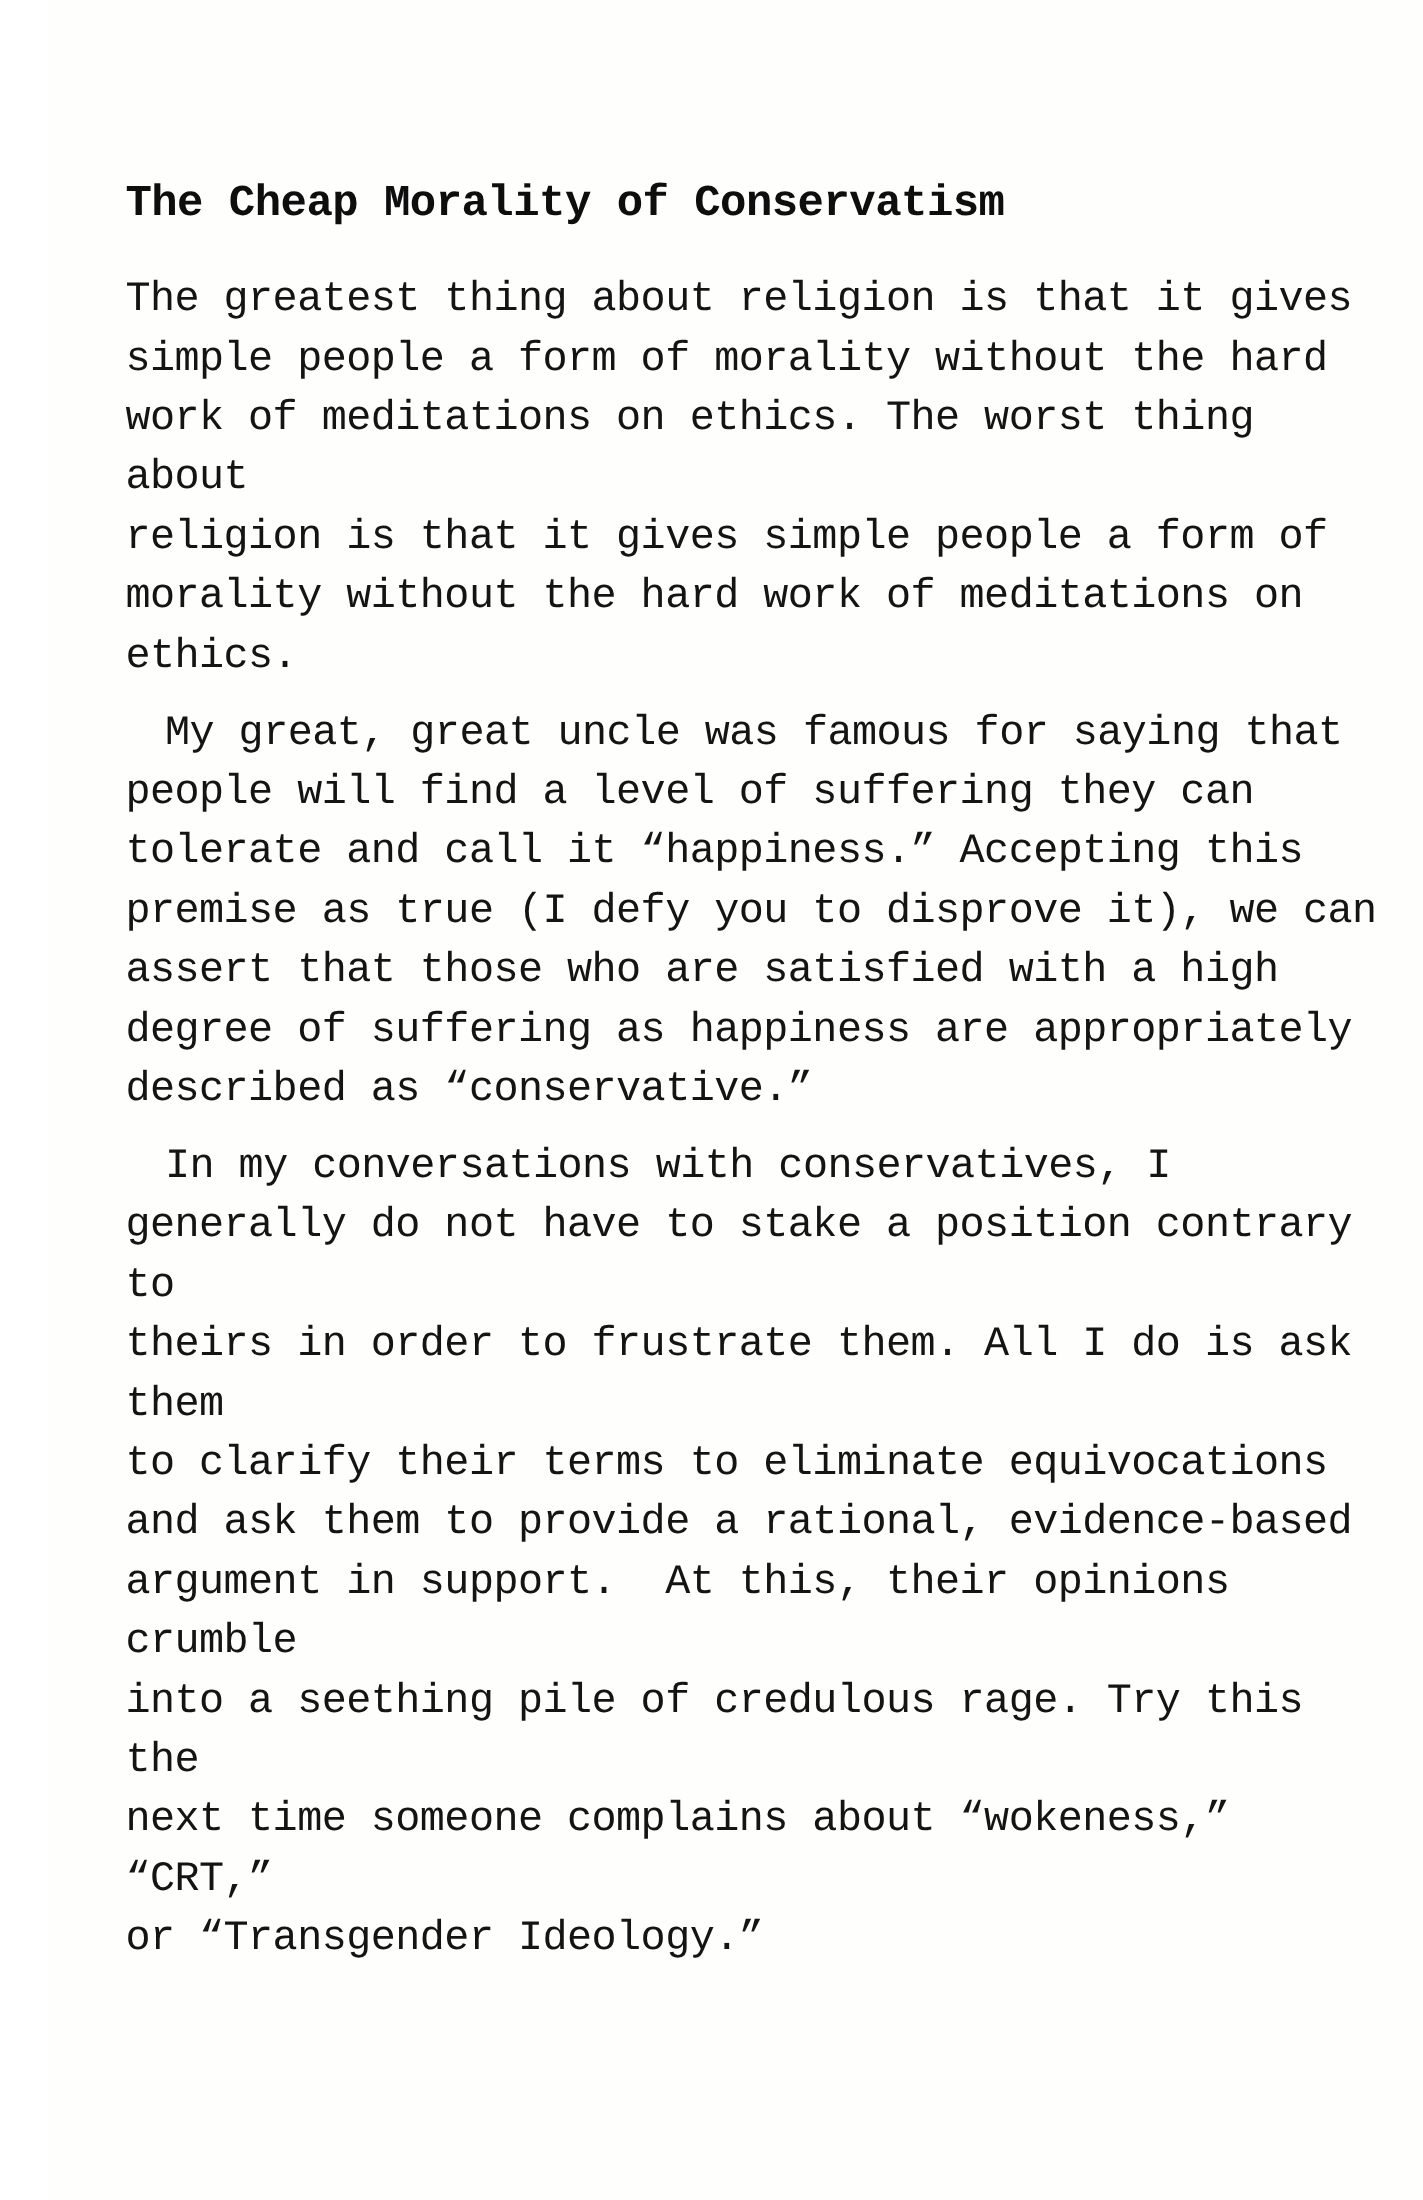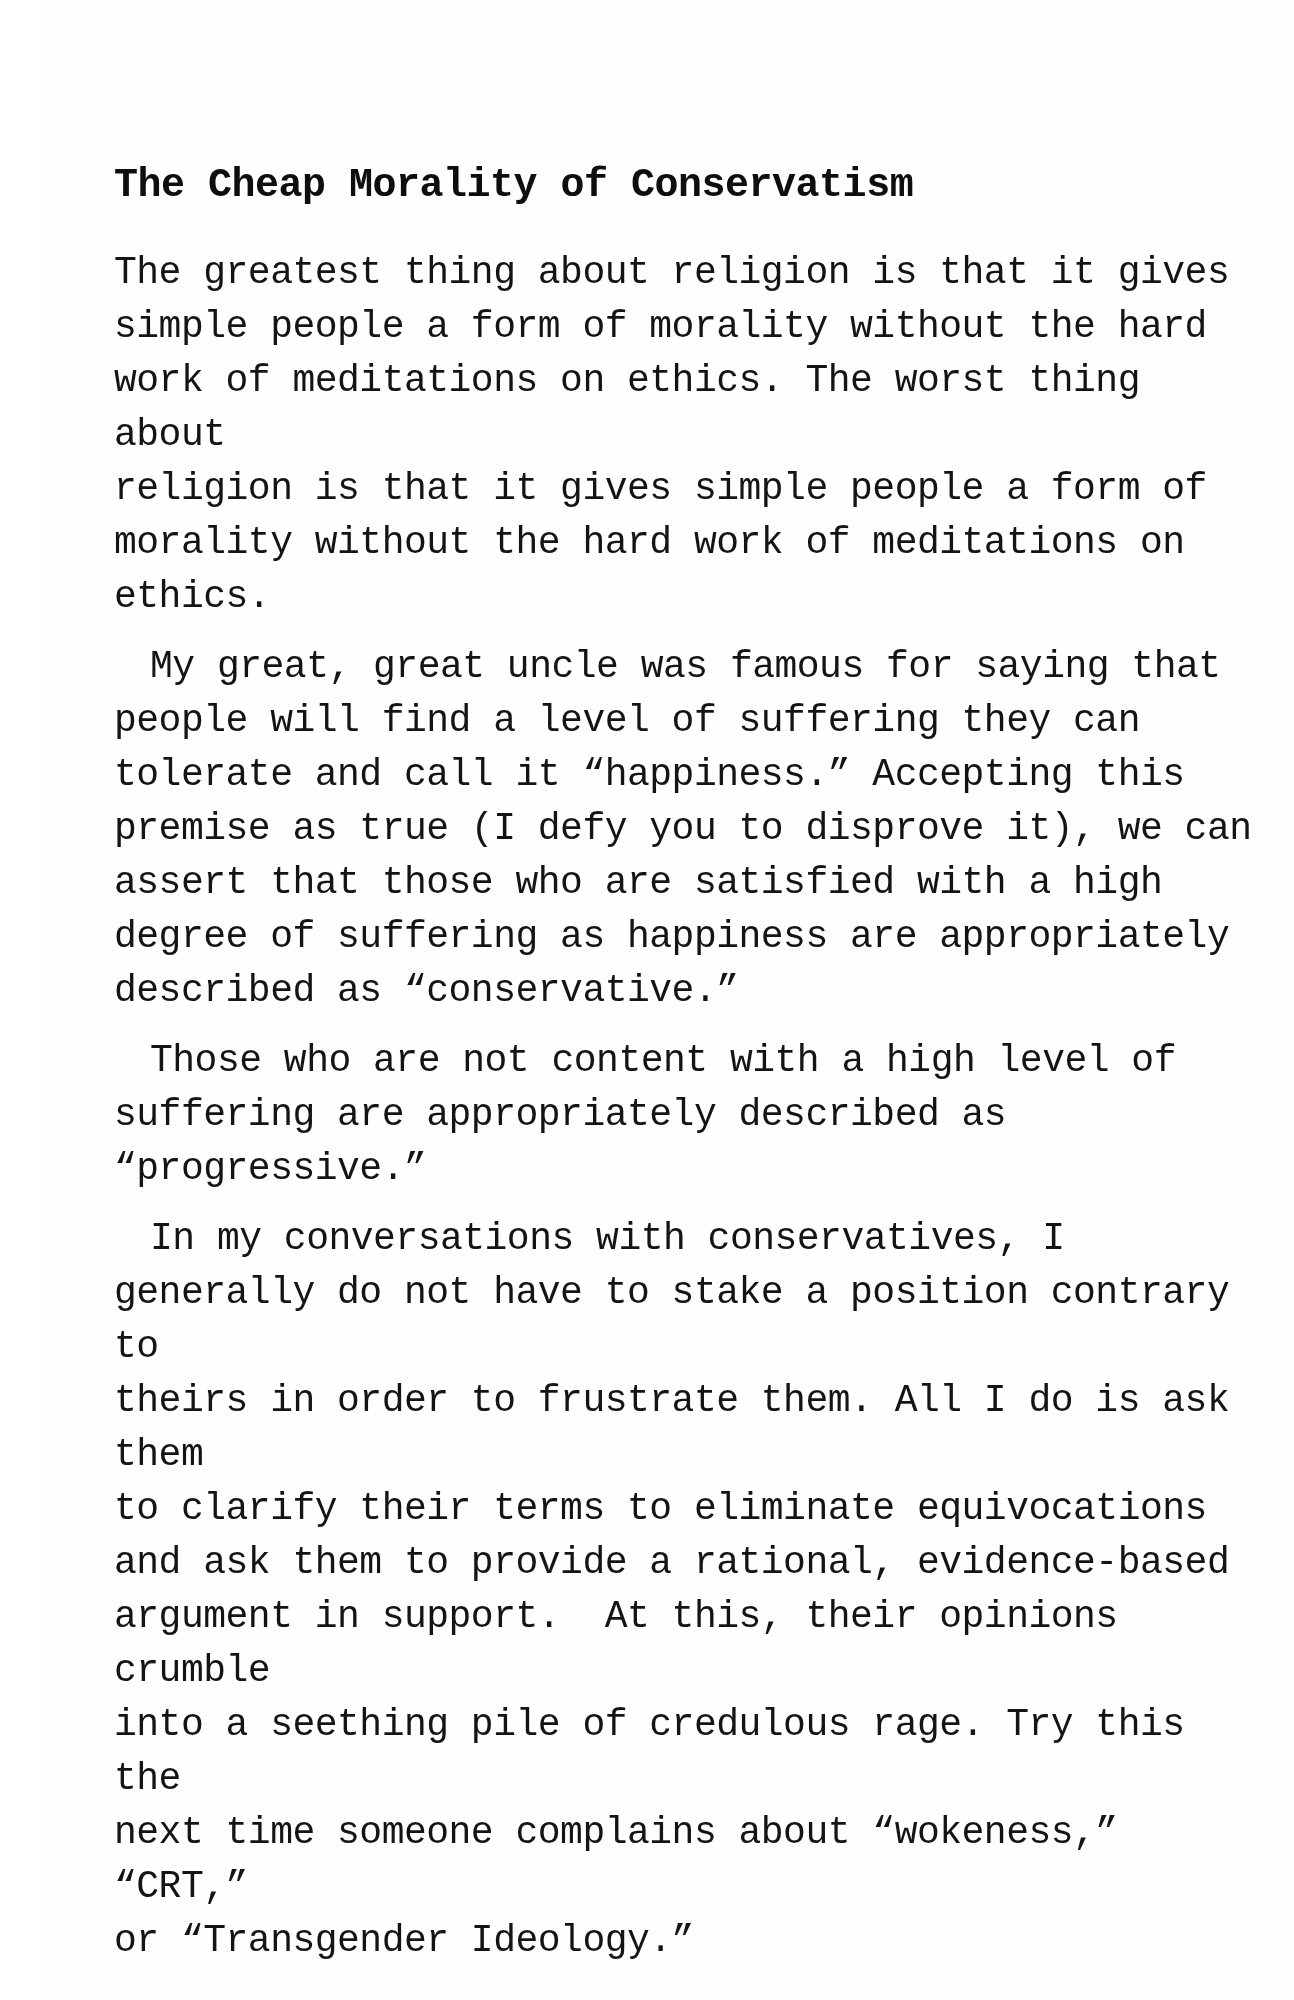--- a/index.html
+++ b/index.html
@@ -62,23 +62,20 @@
 ethics.</p>
 
   <p class="para indent">My great, great uncle was famous for saying that
 people will find a level of suffering they can
 tolerate and call it “happiness.” Accepting this
 premise as true (I defy you to disprove it), we can
 assert that those who are satisfied with a high
 degree of suffering as happiness are appropriately
 described as “conservative.”</p>
 
-  <p class="para indent">Those who are not content with a high level of
-suffering are appropriately described as
-“progressive.”</p>
 
   <p class="para indent">In my conversations with conservatives, I
 generally do not have to stake a position contrary to
 theirs in order to frustrate them. All I do is ask them
 to clarify their terms to eliminate equivocations
 and ask them to provide a rational, evidence-based
 argument in support.  At this, their opinions crumble
 into a seething pile of credulous rage. Try this the
 next time someone complains about “wokeness,” “CRT,”
 or “Transgender Ideology.”</p>

